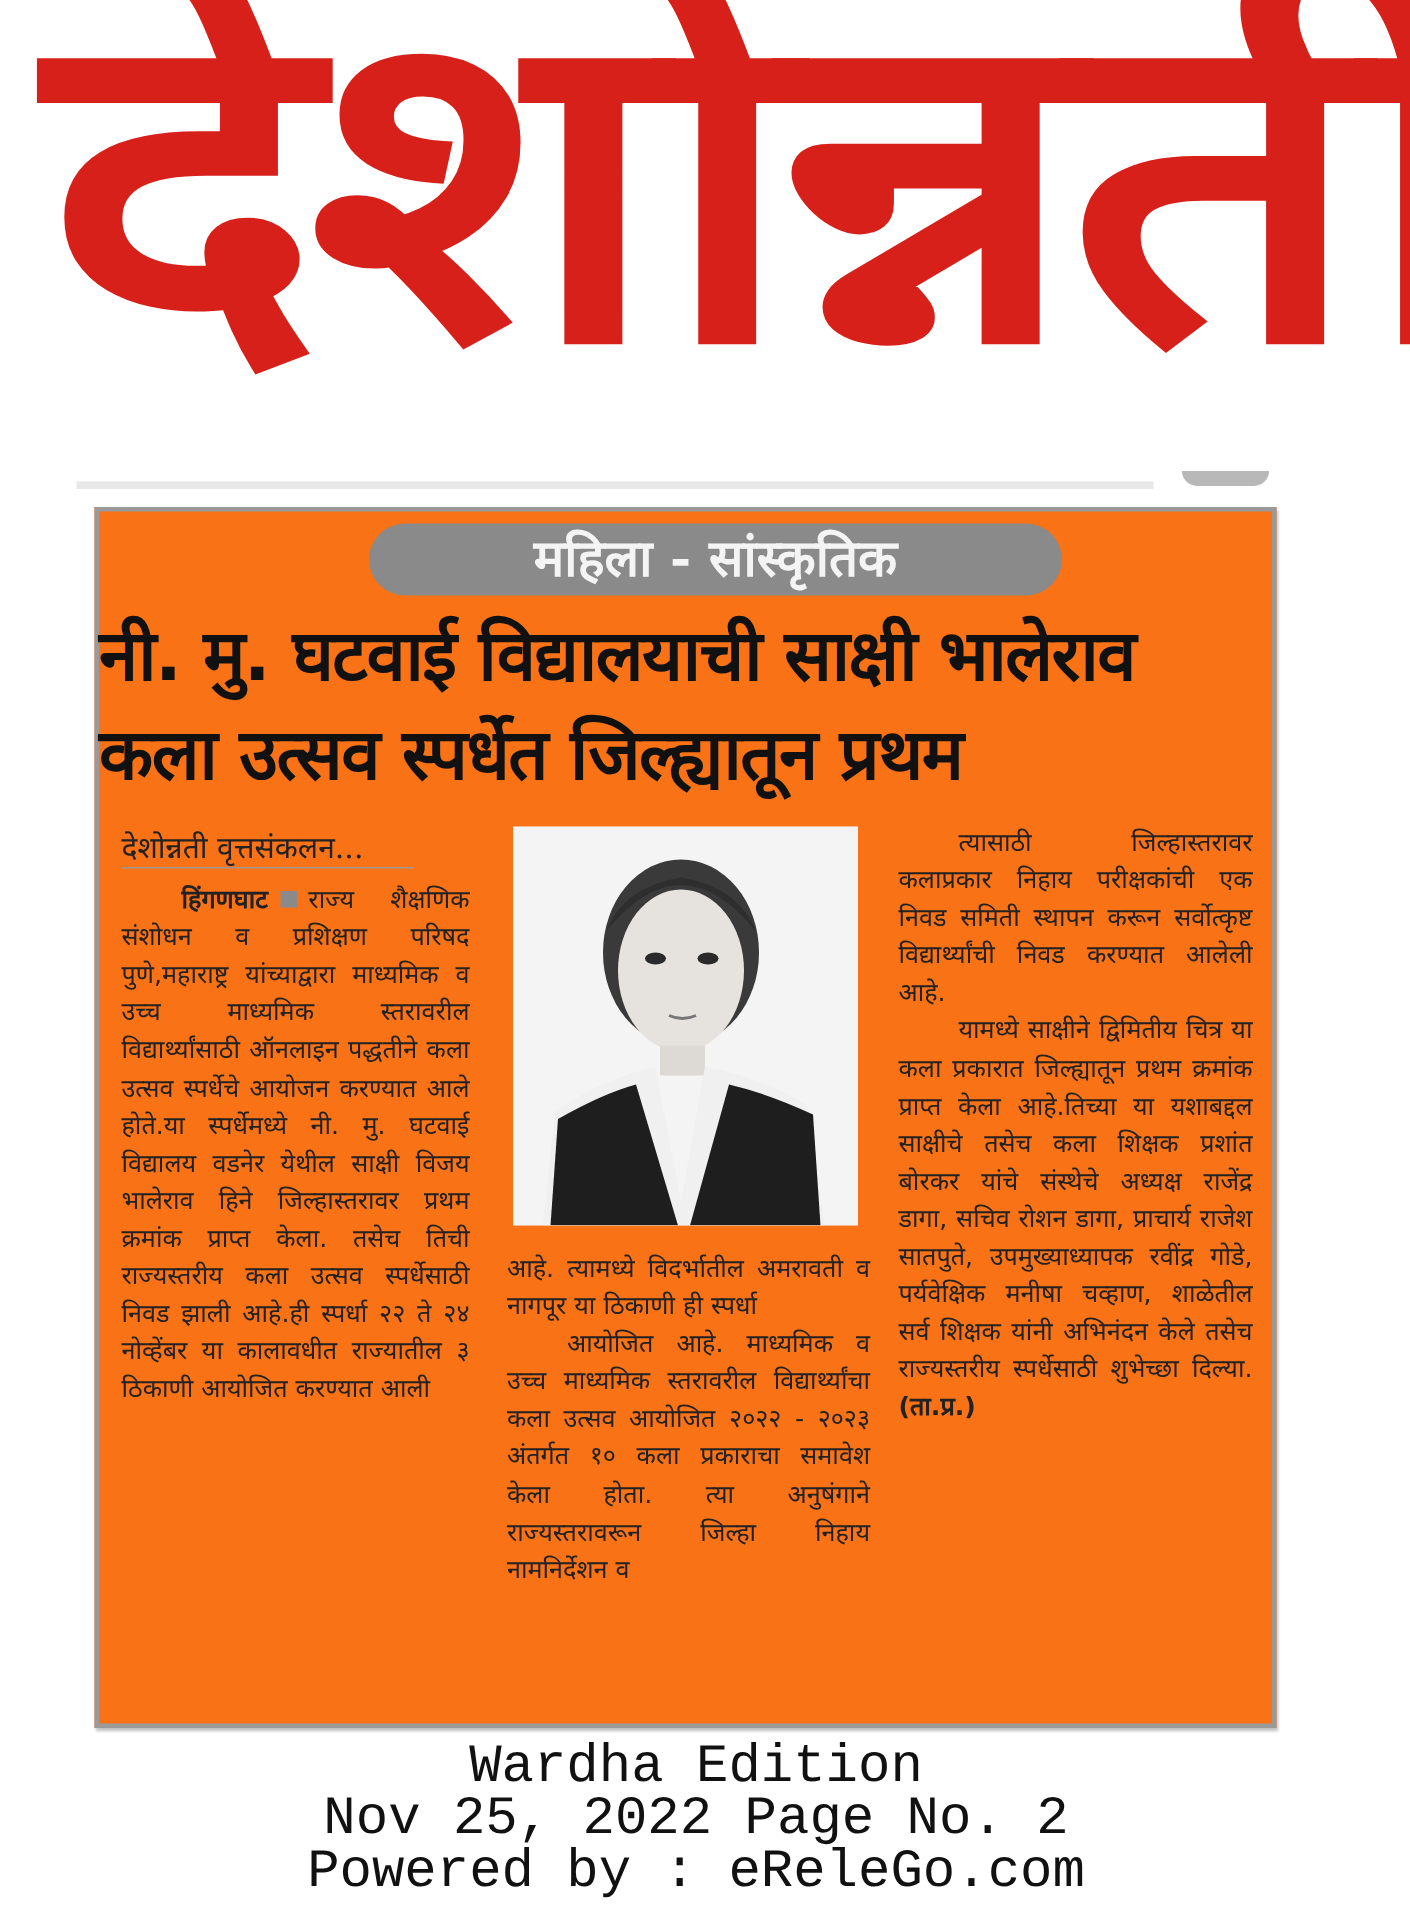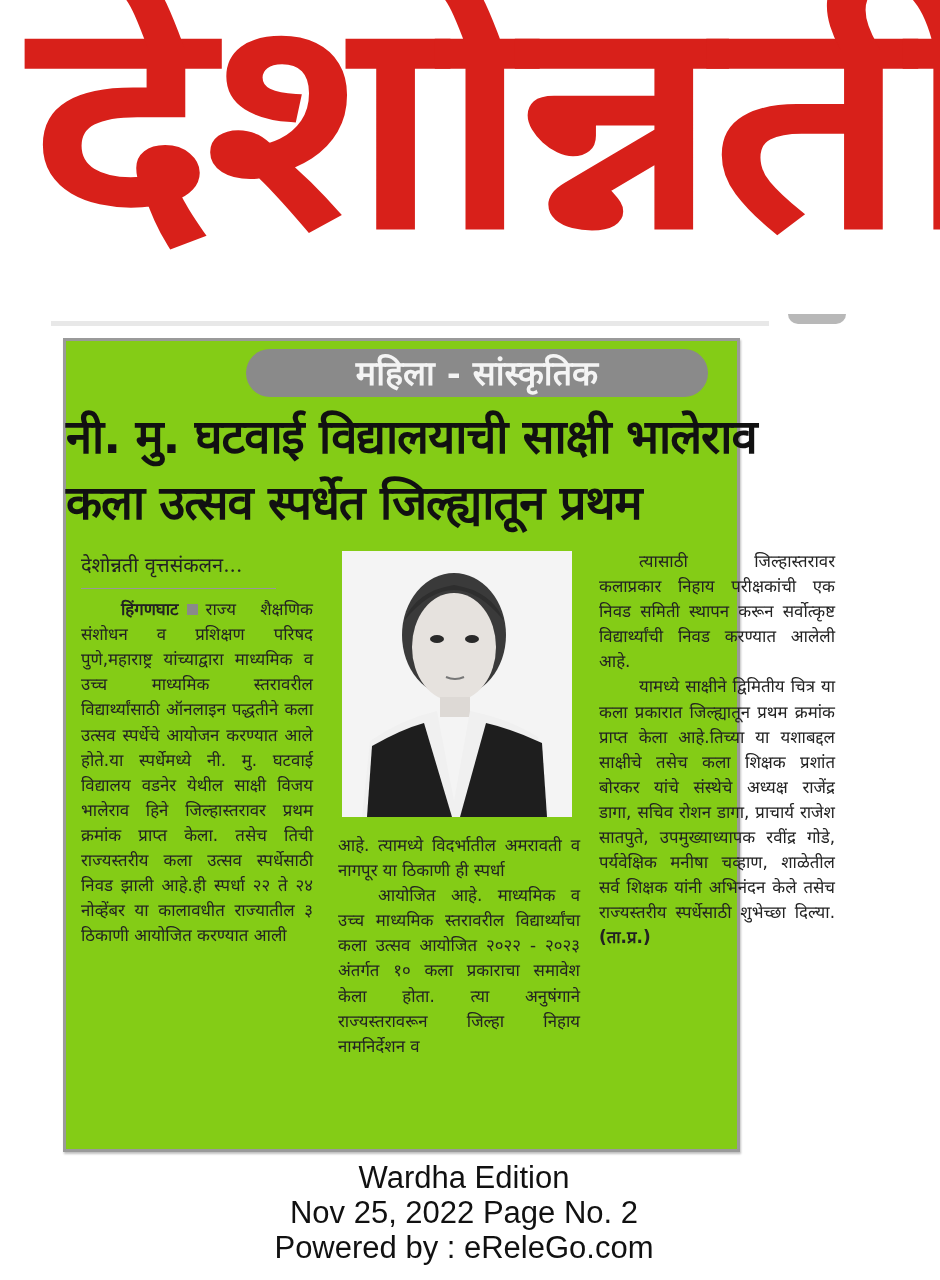--- a/index.html
+++ b/index.html
@@ -15,53 +15,53 @@
     color: #d8201a; letter-spacing: -6px; white-space: nowrap; transform: scaleX(1.18); transform-origin: left top;
   }
   .masthead .under-line-3 {
     position: absolute; left: 35px; top: 321px; width: 718px; height: 5px; background: #e8e8e8;
   }
   .masthead .semicircle {
     position: absolute; left: 772px; top: 314px; width: 58px; height: 10px;
     background: #b8b8b8; border-radius: 0 0 30px 30px;
   }
   .article {
-    position: absolute; left: 63px; top: 338px; width: 677px; height: 814px;
-    border: 3px solid #9a9a9a; box-shadow: 1px 2px 2px #c0c0c0; background: #84cc16; box-sizing: border-box;
+    position: absolute; left: 63px; top: 338px; width: 788px; height: 814px;
+    border: 3px solid #9a9a9a; box-shadow: 1px 2px 2px #c0c0c0; background: #f97316; box-sizing: border-box;
   }
   .kicker {
     position: absolute; left: 180px; top: 8px; width: 462px; height: 48px; border-radius: 24px;
     background: #8a8a8a; color: #f4f4f4; font-size: 34px; font-weight: bold; text-align: center; line-height: 48px;
     font-family: "DejaVu Serif", serif;
   }
   .headline {
     position: absolute; left: 0; width: 780px; text-align: left; font-weight: bold; color: #111;
     font-family: "DejaVu Sans", sans-serif; letter-spacing: -1px;
   }
   .headline.l1 { top: 62px; font-size: 47px; }
   .headline.l2 { top: 128px; font-size: 47px; }
   .col {
     position: absolute; font-family: "DejaVu Sans", sans-serif; font-size: 16.8px; line-height: 25.1px;
     color: #222; text-align: justify;
   }
   .col p { margin: 0; }
   .col .ind { text-indent: 40px; }
   .col1 { left: 15px; top: 212px; width: 232px; }
-  .byline { font-size: 20px; color: #222; padding-bottom: 10px; border-bottom: 1.5px solid #999; width: 195px; margin-bottom: 8px; white-space: nowrap; font-family: "DejaVu Serif", serif; }
+  .byline { font-size: 20px; color: #222; padding-bottom: 0; border-bottom: 1.5px solid #999; width: 195px; margin-bottom: 8px; white-space: nowrap; font-family: "DejaVu Serif", serif; }
   .dateline { font-weight: bold; }
   .sq { display: inline-block; width: 11px; height: 11px; background: #8a8a8a; margin: 0 8px; }
   .photo {
     position: absolute; left: 276px; top: 210px; width: 230px; height: 266px; background: #f3f3f3; overflow: hidden;
   }
   .col2 { left: 272px; top: 492px; width: 242px; }
   .col3 { left: 533px; top: 208px; width: 236px; }
   .sig { font-weight: bold; }
   .footer {
     position: absolute; left: 0; top: 1160px; width: 928px; text-align: center;
-    font-family: Liberation Sans, sans-serif; font-size: 31px; line-height: 35px; color: #111;
+    font-family: Liberation Mono, monospace; font-size: 36px; line-height: 35px; color: #111;
   }
 </style>
 </head>
 <body>
 
 <div class="masthead">
   <div class="logo">देशोन्नती</div>
   <div class="under-line-3"></div>
   <div class="semicircle"></div>
 </div>

